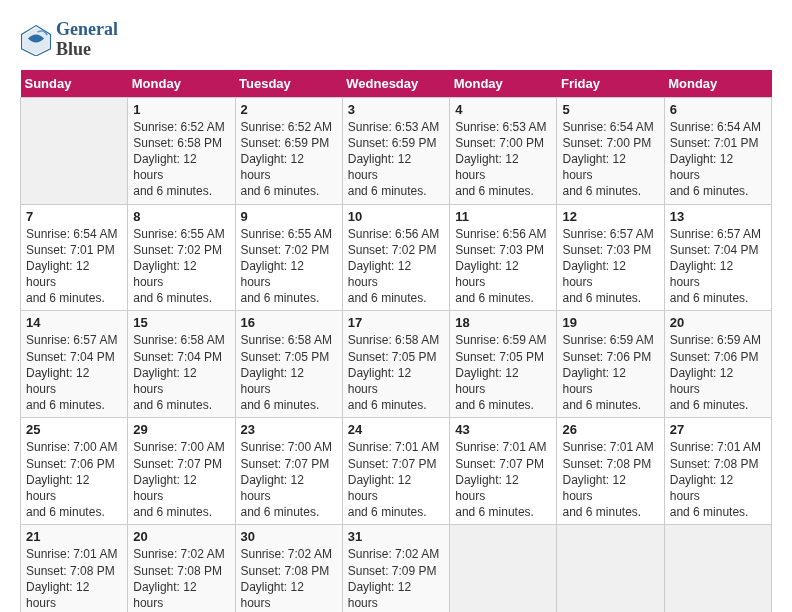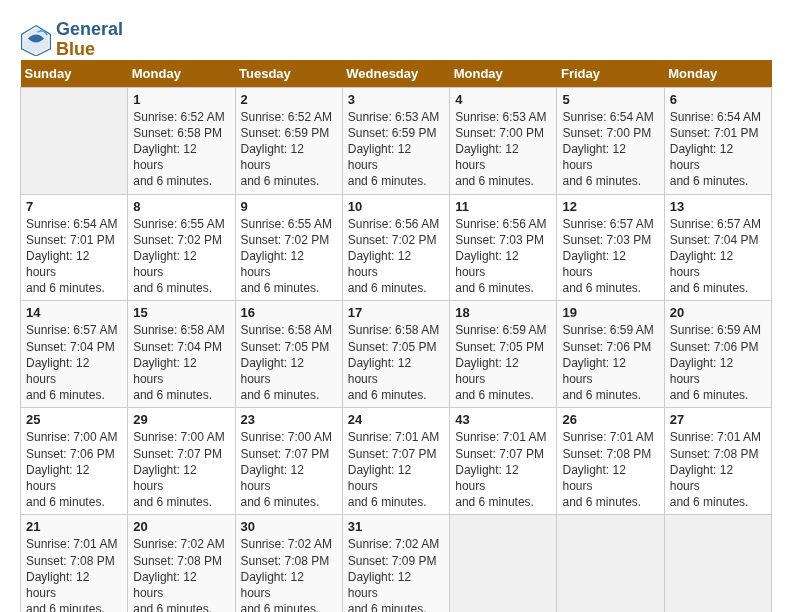--- a/index.html
+++ b/index.html
@@ -7,20 +7,22 @@
       font-family: Arial, sans-serif;
       background: #fff;
       width: 792px;
       min-height: 612px;
       padding: 20px;
     }
     .header {
       display: flex;
       justify-content: space-between;
       align-items: flex-start;
+      margin-bottom: 10px;
+      font-family: Liberation Serif, serif;
     }
     .logo {
       display: flex;
       align-items: center;
       gap: 4px;
     }
     .logo-text {
       font-size: 18px;
       font-weight: bold;
       color: #2c5f8a;
@@ -41,21 +43,21 @@
     .subtitle {
       font-size: 16px;
       color: #444;
     }
     table {
       width: 100%;
       border-collapse: collapse;
       font-size: 11px;
     }
     thead tr th {
-      background-color: #a16207;
+      background-color: #be185d;
       color: #fff;
       padding: 6px 4px;
       text-align: left;
       font-size: 13px;
       font-weight: bold;
     }
     tbody tr td {
       border: 1px solid #ccc;
       vertical-align: top;
       padding: 4px 5px;
@@ -90,21 +92,21 @@
 <div class="header">
   <div class="logo">
     <svg class="logo-icon" viewBox="0 0 40 40" xmlns="http://www.w3.org/2000/svg">
       <polygon points="20,4 36,14 36,30 20,38 4,30 4,14" fill="#2e6da4" opacity="0.15"></polygon>
       <polygon points="20,2 38,13 38,31 20,40 2,31 2,13" fill="none" stroke="#2e6da4" stroke-width="1.5"></polygon>
       <path d="M10,18 Q20,8 30,18 Q20,28 10,18Z" fill="#2e6da4"></path>
       <path d="M22,10 Q30,6 34,14" fill="none" stroke="#5b9bd5" stroke-width="2"></path>
     </svg>
     <div class="logo-text">
       <div>General</div>
-      <div style="color:#a16207;">Blue</div>
+      <div style="color:#404040;">Blue</div>
     </div>
   </div>
   <div class="title-block">
     <div class="main-title"></div>
     <div class="subtitle"></div>
   </div>
 </div>
 
 <table>
   <thead>

